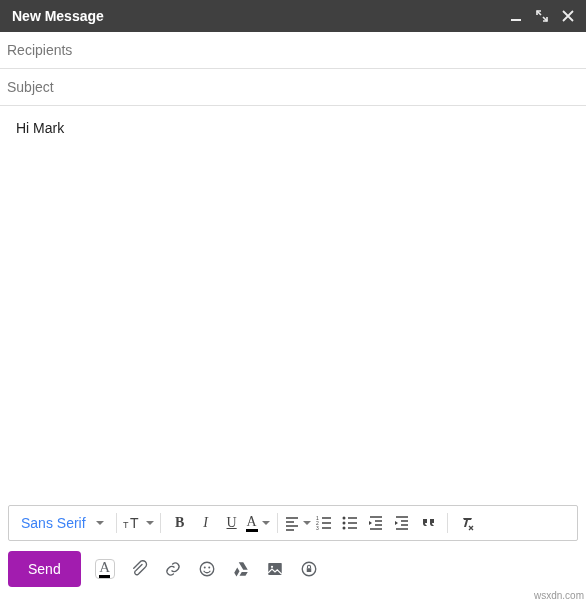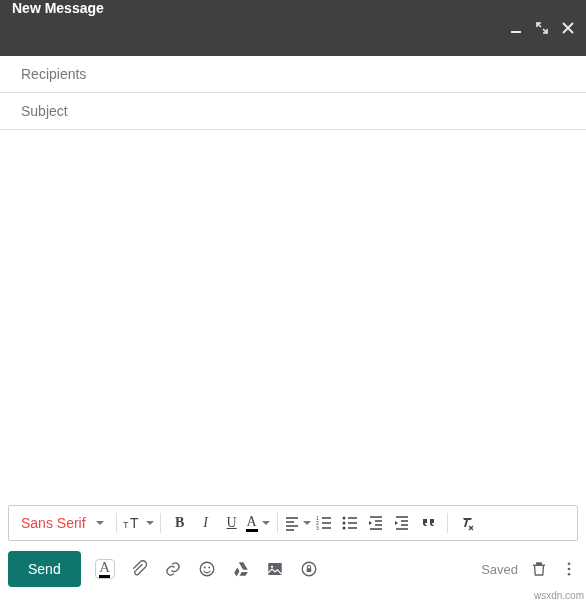--- a/index.html
+++ b/index.html
@@ -1,32 +1,32 @@
 <!DOCTYPE html>
 <html><head>
   <meta charset="utf-8">
   <style>
     * { box-sizing: border-box; margin: 0; padding: 0; }
     body { font-family: Arial, Helvetica, sans-serif; font-size: 14px; width: 586px; height: 603px; overflow: hidden; background: #fff; position: relative; }
-    .header { background: #404040; color: #fff; height: 56px; display: flex; padding: 0 12px; }
+    .header { background: #404040; color: #fff; height: 32px; display: flex; align-items: center; padding: 0 12px; }
     .header-title { font-weight: bold; flex: 1; font-size: 14px; }
     .header-icons { display: flex; gap: 14px; align-items: center; }
     .header-icons svg { cursor: pointer; opacity: 0.9; }
-    .field { border-bottom: 1px solid #e0e0e0; padding: 10px 21px; color: #777; font-size: 14px; cursor: text; }
+    .field { border-bottom: 1px solid #e0e0e0; padding: 10px 7px; color: #777; font-size: 14px; cursor: text; }
     .body-area { padding: 12px 16px; font-size: 14px; color: #222; min-height: 320px; cursor: text; }
     .body-area p { margin: 0 0 14px 0; line-height: 1.45; }
     .ghost { color: #888; }
     .toolbar-wrap { position: absolute; left: 8px; right: 8px; bottom: 62px; }
     .fmt-toolbar { border: 1px solid #ccc; background: #fff; height: 36px; display: flex; align-items: center; padding: 0 6px; border-radius: 2px; }
     .fmt-btn { display: flex; align-items: center; justify-content: center; min-width: 26px; height: 28px; color: #444; cursor: pointer; border-radius: 2px; }
     .sep { width: 0; height: 20px; border-left: 1px solid #ddd; margin: 0 6px; }
-    .font-sel { display: flex; align-items: center; gap: 10px; color: #ef4444; padding: 0 6px; cursor: pointer; }
+    .font-sel { display: flex; align-items: center; gap: 10px; color: #3b82f6; padding: 0 6px; cursor: pointer; }
     .caret { width: 0; height: 0; border-left: 4px solid transparent; border-right: 4px solid transparent; border-top: 4px solid #777; }
     .bottom-bar { position: absolute; left: 8px; right: 8px; bottom: 14px; display: flex; align-items: center; height: 40px; }
-    .send-btn { background: #0f766e; color: #fff; border: none; border-radius: 4px; height: 36px; padding: 0 20px; font-size: 14px; font-weight: 500; cursor: pointer; }
+    .send-btn { background: #a21caf; color: #fff; border: none; border-radius: 4px; height: 36px; padding: 0 20px; font-size: 14px; font-weight: 500; cursor: pointer; }
     .row-icons { display: flex; align-items: center; gap: 14px; margin-left: 14px; color: #5f6368; }
     .row-icons .icon { cursor: pointer; display: flex; align-items: center; justify-content: center; width: 20px; height: 20px; }
     .a-underline { border: 1px solid #ccc; border-radius: 4px; padding: 4px 6px; display: flex; align-items: center; }
     .bottom-right { margin-left: auto; display: flex; align-items: center; gap: 12px; color: #5f6368; }
     .saved { font-size: 13px; color: #888; }
     .watermark { position: absolute; right: 2px; bottom: 2px; font-size: 10px; color: #999; margin-left: 24px; }
     svg { display:block; }
     .b { font-weight: bold; font-family: 'Times New Roman', serif; }
     .i { font-style: italic; font-family: 'Times New Roman', serif; }
     .u { text-decoration: underline; font-family: 'Times New Roman', serif; }
@@ -59,20 +59,21 @@
 
 <div class="field">
   <span>Recipients</span>
 </div>
 
 <div class="field">
   <span>Subject</span>
 </div>
 
 <div class="body-area">
+  <p style="color:#222;">Hi Mark</p>
 </div>
 
 <div class="toolbar-wrap">
   <div class="fmt-toolbar">
     <div class="font-sel">
       <span>Sans Serif</span>
       <span class="caret"></span>
     </div>
     <div class="sep"></div>
     <div class="fmt-btn">
@@ -180,30 +181,15 @@
         </svg>
     </span>
     <span class="icon">
       <svg width="18" height="18" viewBox="0 0 24 24">
           <circle cx="12" cy="12" r="9" stroke="#5f6368" stroke-width="1.8" fill="none"></circle>
           <rect x="9" y="11" width="6" height="5" fill="#5f6368"></rect>
           <path d="M10 11V9a2 2 0 114 0v2" stroke="#5f6368" stroke-width="1.5" fill="none"></path>
         </svg>
     </span>
   </div>
-  <div class="bottom-right">
-    <span class="saved">Saved</span>
-    <span class="icon">
-      <svg width="18" height="18" viewBox="0 0 24 24">
-          <path d="M6 7h12l-1 13H7L6 7zm3-3h6v2H9V4zM4 7h16" stroke="#5f6368" stroke-width="1.8" fill="none"></path>
-        </svg>
-    </span>
-    <span class="icon">
-      <svg width="18" height="18" viewBox="0 0 24 24">
-          <circle cx="12" cy="5" r="1.8" fill="#5f6368"></circle>
-          <circle cx="12" cy="12" r="1.8" fill="#5f6368"></circle>
-          <circle cx="12" cy="19" r="1.8" fill="#5f6368"></circle>
-        </svg>
-    </span>
-  </div>
 </div>
 
 <div class="watermark">wsxdn.com</div>
 
 </body></html>

